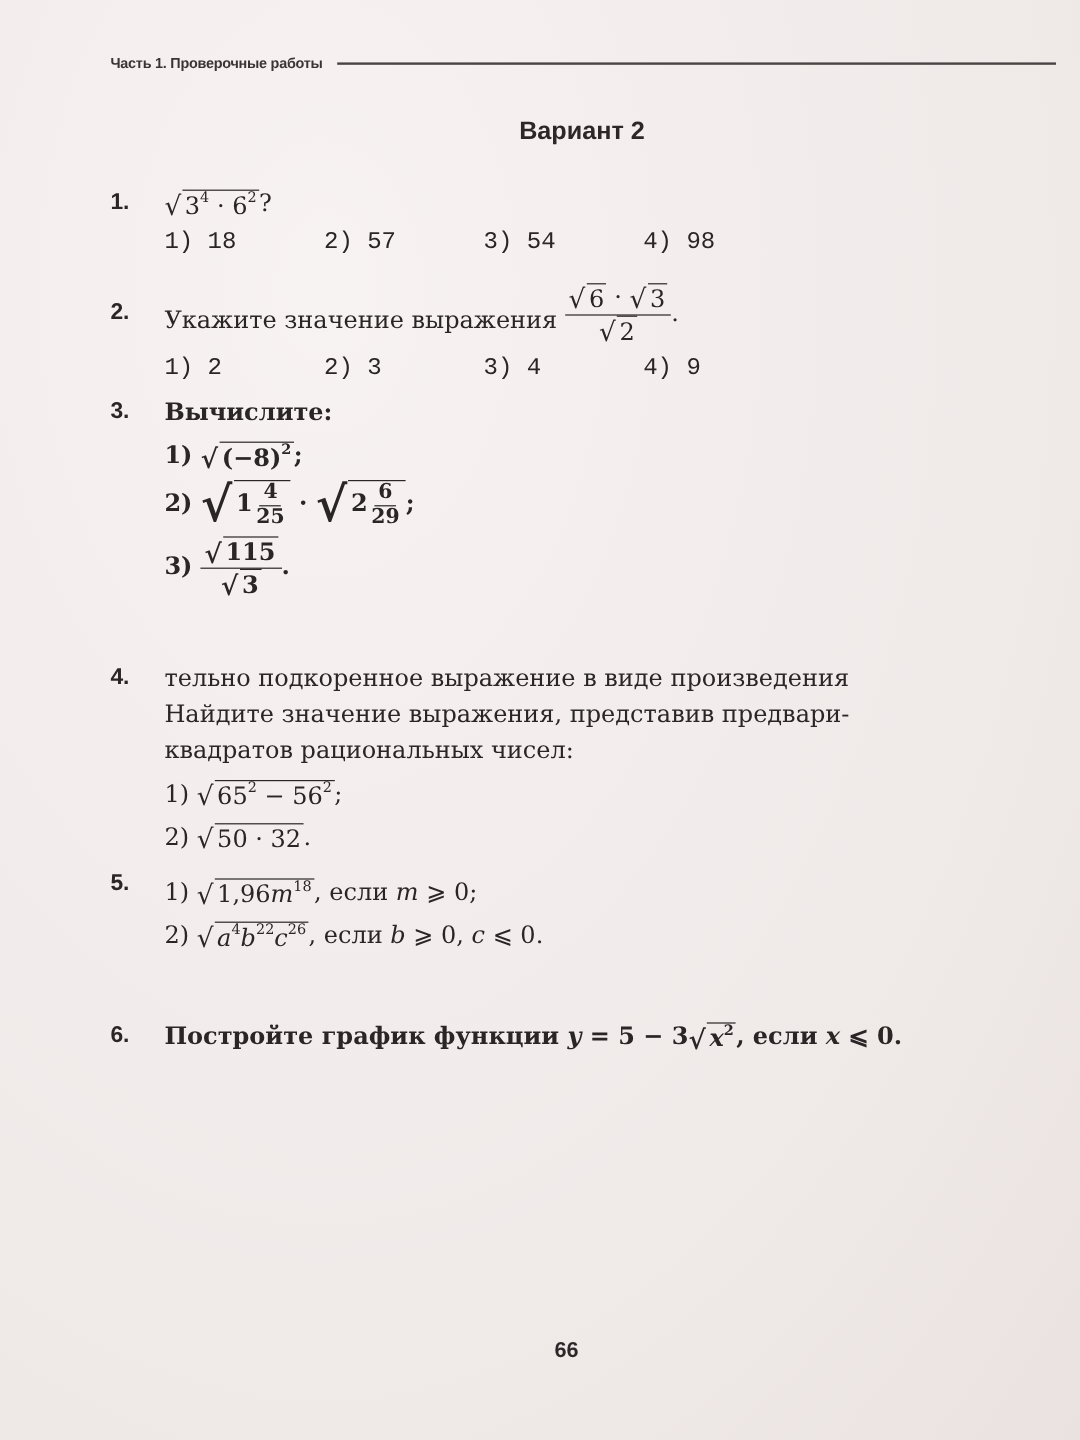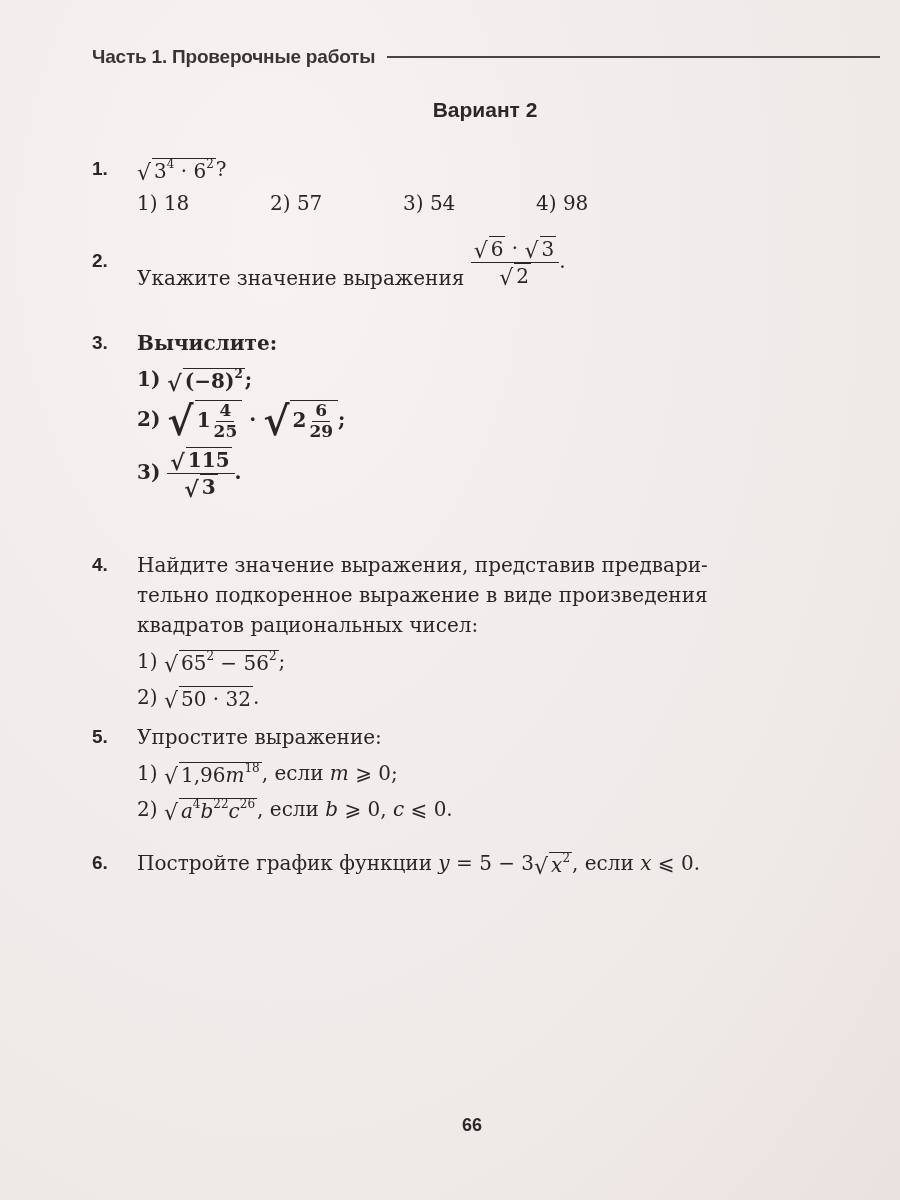--- a/index.html
+++ b/index.html
@@ -10,35 +10,35 @@
     font-family: "DejaVu Serif", serif;
     color: #2a2626;
     position: relative;
   }
   .running-head {
     position: absolute; left: 92px; top: 46px; right: 20px;
     display: flex; align-items: center;
   }
   .running-head .rh-text {
     font-family: "Liberation Sans", sans-serif; font-weight: bold;
-    font-size: 19px; color: #3a3535; white-space: nowrap; letter-spacing: -0.2px;
+    font-size: 12px; color: #3a3535; white-space: nowrap; letter-spacing: -0.2px;
   }
   .running-head .rh-line { flex: 1; height: 2px; background: #4a4444; margin-left: 12px; }
   .variant-title {
     position: absolute; left: 0; width: 970px; top: 98px; text-align: center;
     font-family: "Liberation Sans", sans-serif; font-weight: bold; font-size: 21px; color: #2d2828;
   }
   .task { position: absolute; left: 92px; font-size: 20px; line-height: 30px; }
   .task .num {
     position: absolute; left: 0; width: 40px;
     font-family: "Liberation Sans", sans-serif; font-weight: bold; font-size: 19px;
   }
   .task .body { margin-left: 45px; }
   .answers { display: flex; margin-top: 4px; }
-  .answers span { width: 133px; }
+  .answers span { width: 133px; font-family: Liberation Mono, monospace; }
   .sub { margin: 6px 0; white-space: nowrap; }
   .math { font-family: "DejaVu Serif", serif; }
   .rad { display: inline-flex; align-items: stretch; vertical-align: middle; }
   .rad .sign { font-size: 1.1em; line-height: 1; padding-right: 1px; align-self: flex-end; }
   .rad .under { border-top: 1.6px solid #2a2626; padding: 0 2px; line-height: 1.25; text-align: right; }
   sup { font-size: 0.6em; vertical-align: 0.8em; line-height: 0; }
   .frac { display: inline-flex; flex-direction: column; align-items: center; vertical-align: middle; line-height: 1.15; }
   .frac .n { border-bottom: 1.6px solid #2a2626; padding: 0 3px; }
   .frac .d { padding: 0 3px; }
   .small-frac { font-size: 0.85em; }
@@ -70,34 +70,40 @@
       <span>2) 57</span>
       <span>3) 54</span>
       <span>4) 98</span>
     </div>
   </div>
 </div>
 
 <div class="task" style="top:236px;">
   <span class="num" style="top:10px;">2.</span>
   <div class="body">
-    <span style="position:relative; top:17px;text-align:center;">Укажите значение выражения</span>
+    <span style="position:relative; top:5px;text-align:center;">Укажите значение выражения</span>
     <span class="math frac">
       <span class="n"><span class="rad">
             <span class="sign">√</span>
             <span class="under">6</span>
           </span> <span>·</span> <span class="rad">
             <span class="sign">√</span>
             <span class="under">3</span>
           </span></span>
       <span class="d"><span class="rad">
             <span class="sign">√</span>
             <span class="under">2</span>
           </span></span>
     </span><span>.</span>
+    <div class="answers">
+      <span>1) 2</span>
+      <span>2) 3</span>
+      <span>3) 4</span>
+      <span>4) 9</span>
+    </div>
   </div>
 </div>
 
 <div class="task bold-serif" style="top:328px; font-weight:bold;">
   <span class="num">3.</span>
   <div class="body">
     <div>Вычислите:</div>
     <div class="sub">
       <span>1)</span>
       <span class="rad">
@@ -135,22 +141,22 @@
               <span class="under">3</span>
             </span></span>
         </span><span>.</span>
     </div>
   </div>
 </div>
 
 <div class="task" style="top:550px;">
   <span class="num">4.</span>
   <div class="body">
+    <div>тельно подкоренное выражение в виде произведения</div>
     <div>Найдите значение выражения, представив предвари-</div>
-    <div>тельно подкоренное выражение в виде произведения</div>
     <div>квадратов рациональных чисел:</div>
     <div class="sub">
       <span>1)</span>
       <span class="rad">
           <span class="sign">√</span>
           <span class="under"><span>65</span><sup>2</sup><span> − </span><span>56</span><sup>2</sup></span>
         </span><span>;</span>
     </div>
     <div class="sub">
       <span>2)</span>
@@ -158,41 +164,40 @@
           <span class="sign">√</span>
           <span class="under">50 · 32</span>
         </span><span>.</span>
     </div>
   </div>
 </div>
 
 <div class="task" style="top:722px;">
   <span class="num">5.</span>
   <div class="body">
-    <div>Упростите выражение:</div>
     <div class="sub">
       <span>1)</span>
       <span class="rad">
           <span class="sign">√</span>
           <span class="under"><span>1,96</span><i>m</i><sup>18</sup></span>
         </span><span>, если </span><i>m</i><span> ⩾ 0;</span>
     </div>
     <div class="sub">
       <span>2)</span>
       <span class="rad">
           <span class="sign">√</span>
           <span class="under"><i>a</i><sup>4</sup><i>b</i><sup>22</sup><i>c</i><sup>26</sup></span>
         </span><span>, если </span><i>b</i><span> ⩾ 0, </span><i>c</i><span> ⩽ 0.</span>
     </div>
   </div>
 </div>
 
 <div class="task" style="top:848px;">
   <span class="num">6.</span>
-  <div class="body" style="white-space:nowrap;">
+  <div class="body" style="white-space:nowrap;font-weight:bold;">
     <span>Постройте график функции</span>
     <i>y</i><span> = 5 − 3</span><span class="rad">
         <span class="sign">√</span>
         <span class="under"><i>x</i><sup>2</sup></span>
       </span><span>, если </span><i>x</i><span> ⩽ 0.</span>
   </div>
 </div>
 
 <div class="page-number">66</div>
 

